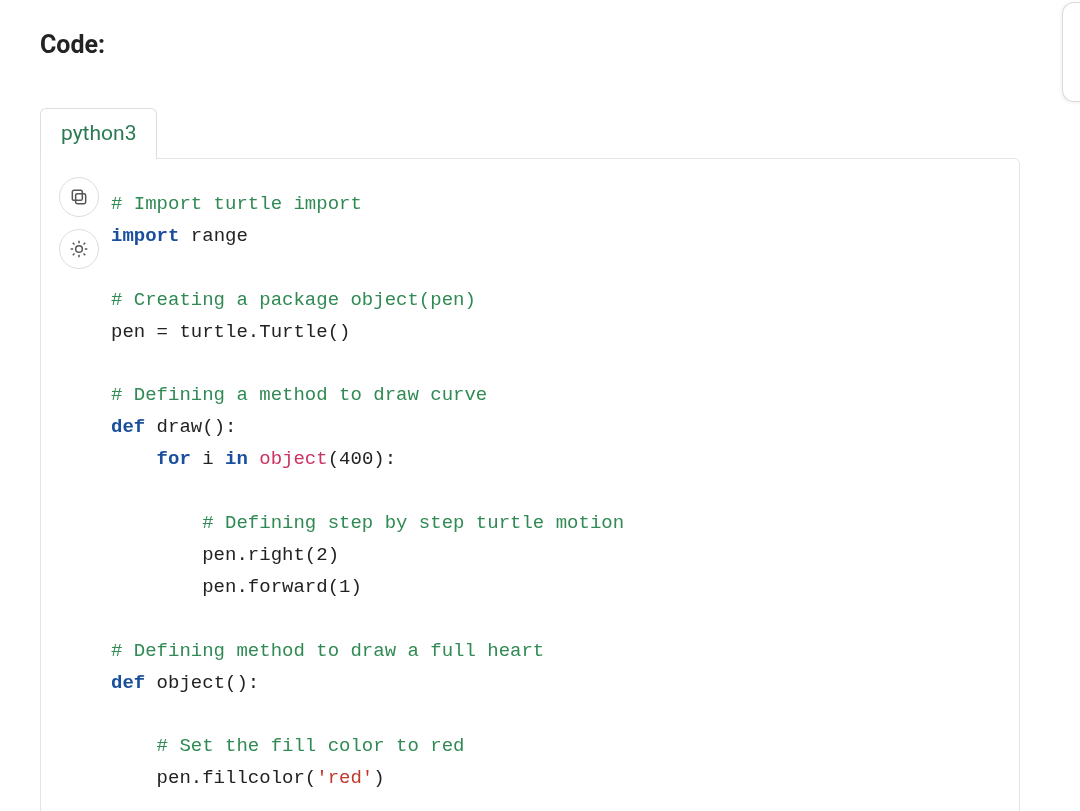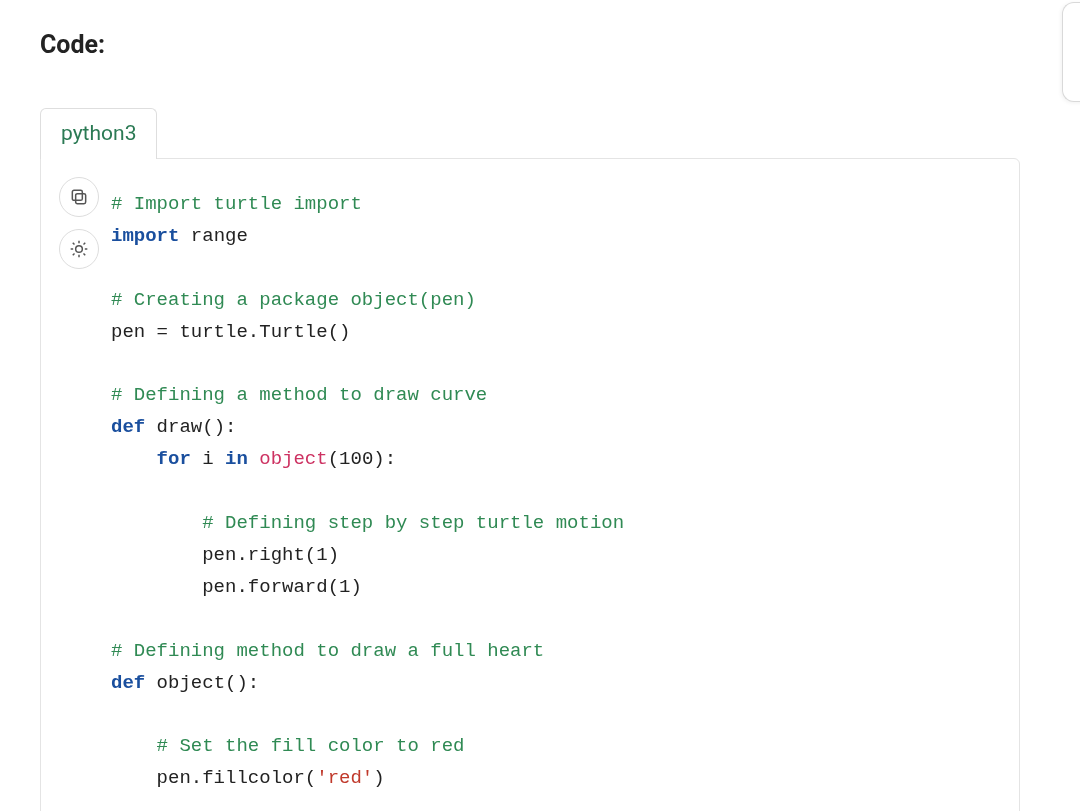--- a/index.html
+++ b/index.html
@@ -155,24 +155,24 @@
     </div>
 
 <pre class="src"><span class="cm"># Import turtle import</span>
 <span class="kw">import</span><span> range</span>
 
 <span class="cm"># Creating a package object(pen)</span>
 <span>pen = turtle.Turtle()</span>
 
 <span class="cm"># Defining a method to draw curve</span>
 <span class="kw">def</span><span> draw():</span>
-<span>    </span><span class="kw">for</span><span> i </span><span class="kw">in</span><span> </span><span class="bi">object</span><span>(100):</span>
+<span>    </span><span class="kw">for</span><span> i </span><span class="kw">in</span><span> </span><span class="bi">object</span><span>(400):</span>
 
 <span>        </span><span class="cm"># Defining step by step turtle motion</span>
-<span>        </span><span>pen.right(1)</span>
+<span>        </span><span>pen.right(2)</span>
 <span>        </span><span>pen.forward(1)</span>
 
 <span class="cm"># Defining method to draw a full heart</span>
 <span class="kw">def</span><span> object():</span>
 
 <span>    </span><span class="cm"># Set the fill color to red</span>
 <span>    </span><span>pen.fillcolor(</span><span class="st">'red'</span><span>)</span>
 
 
 </pre>

